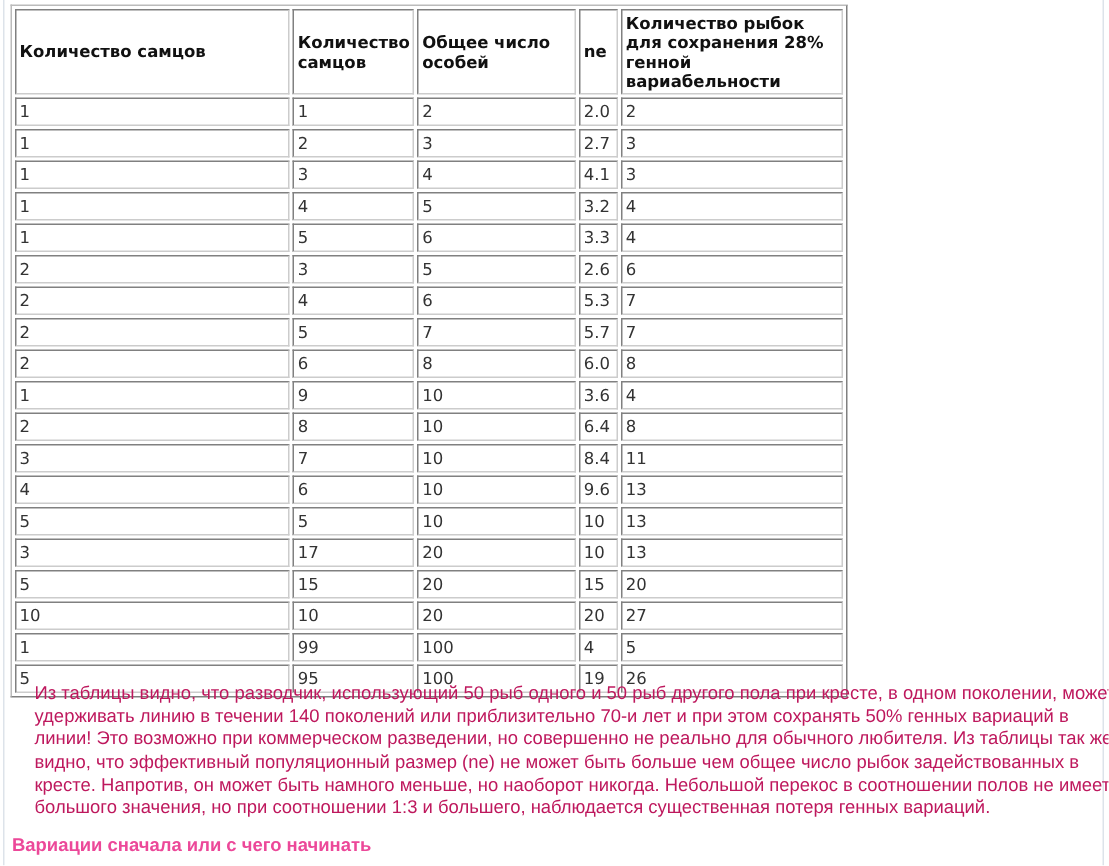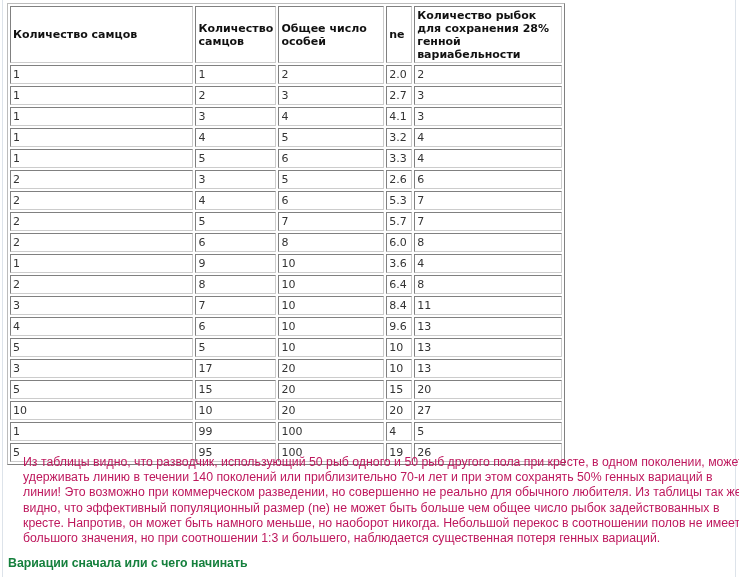--- a/index.html
+++ b/index.html
@@ -30,21 +30,21 @@
     table.data td { height: 15px; color:#333; }
     .c1 { width: 178px; } .c2 { width: 75px; } .c3 { width: 100px; }
     .c4 { width: 20px; } .c5 { width: 142px; }
     .para {
       position: absolute; left: 23px; top: 455px; width: 722px;
       font-family: "Liberation Sans", sans-serif; font-size: 12.3px; line-height: 15.2px; color: #be185d;
       margin: 0;
     }
     .sub {
       position: absolute; left: 8px; top: 556px;
-      font-family: "Liberation Sans", sans-serif; font-size: 12.3px; font-weight: bold; color: #15803d; margin: 0;
+      font-family: "Liberation Sans", sans-serif; font-size: 12.3px; font-weight: bold; color: #ec4899; margin: 0;
     }
   </style>
 </head>
 <body>
 
 <div class="frame"></div>
 
 <table class="data">
   <thead>
     <tr>

